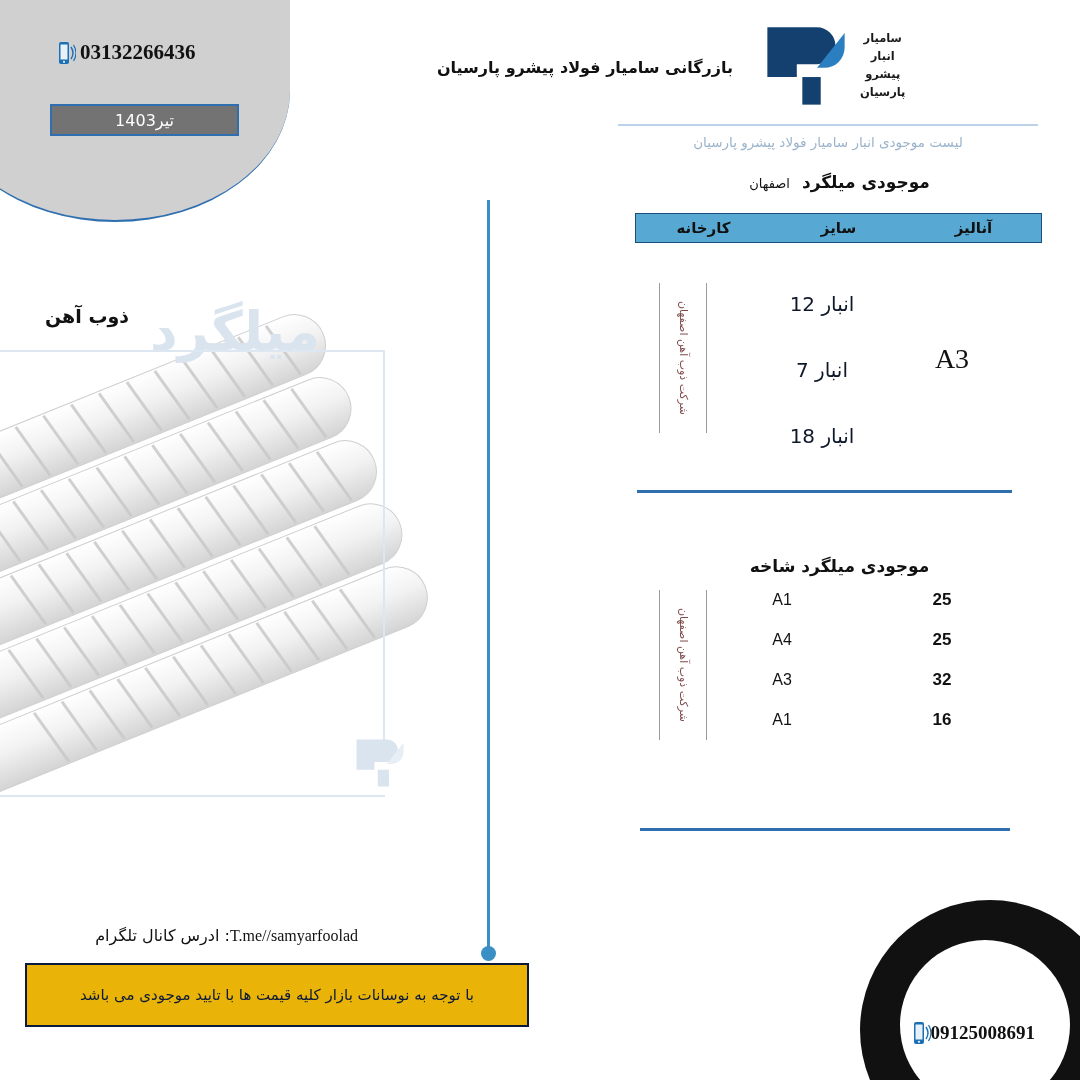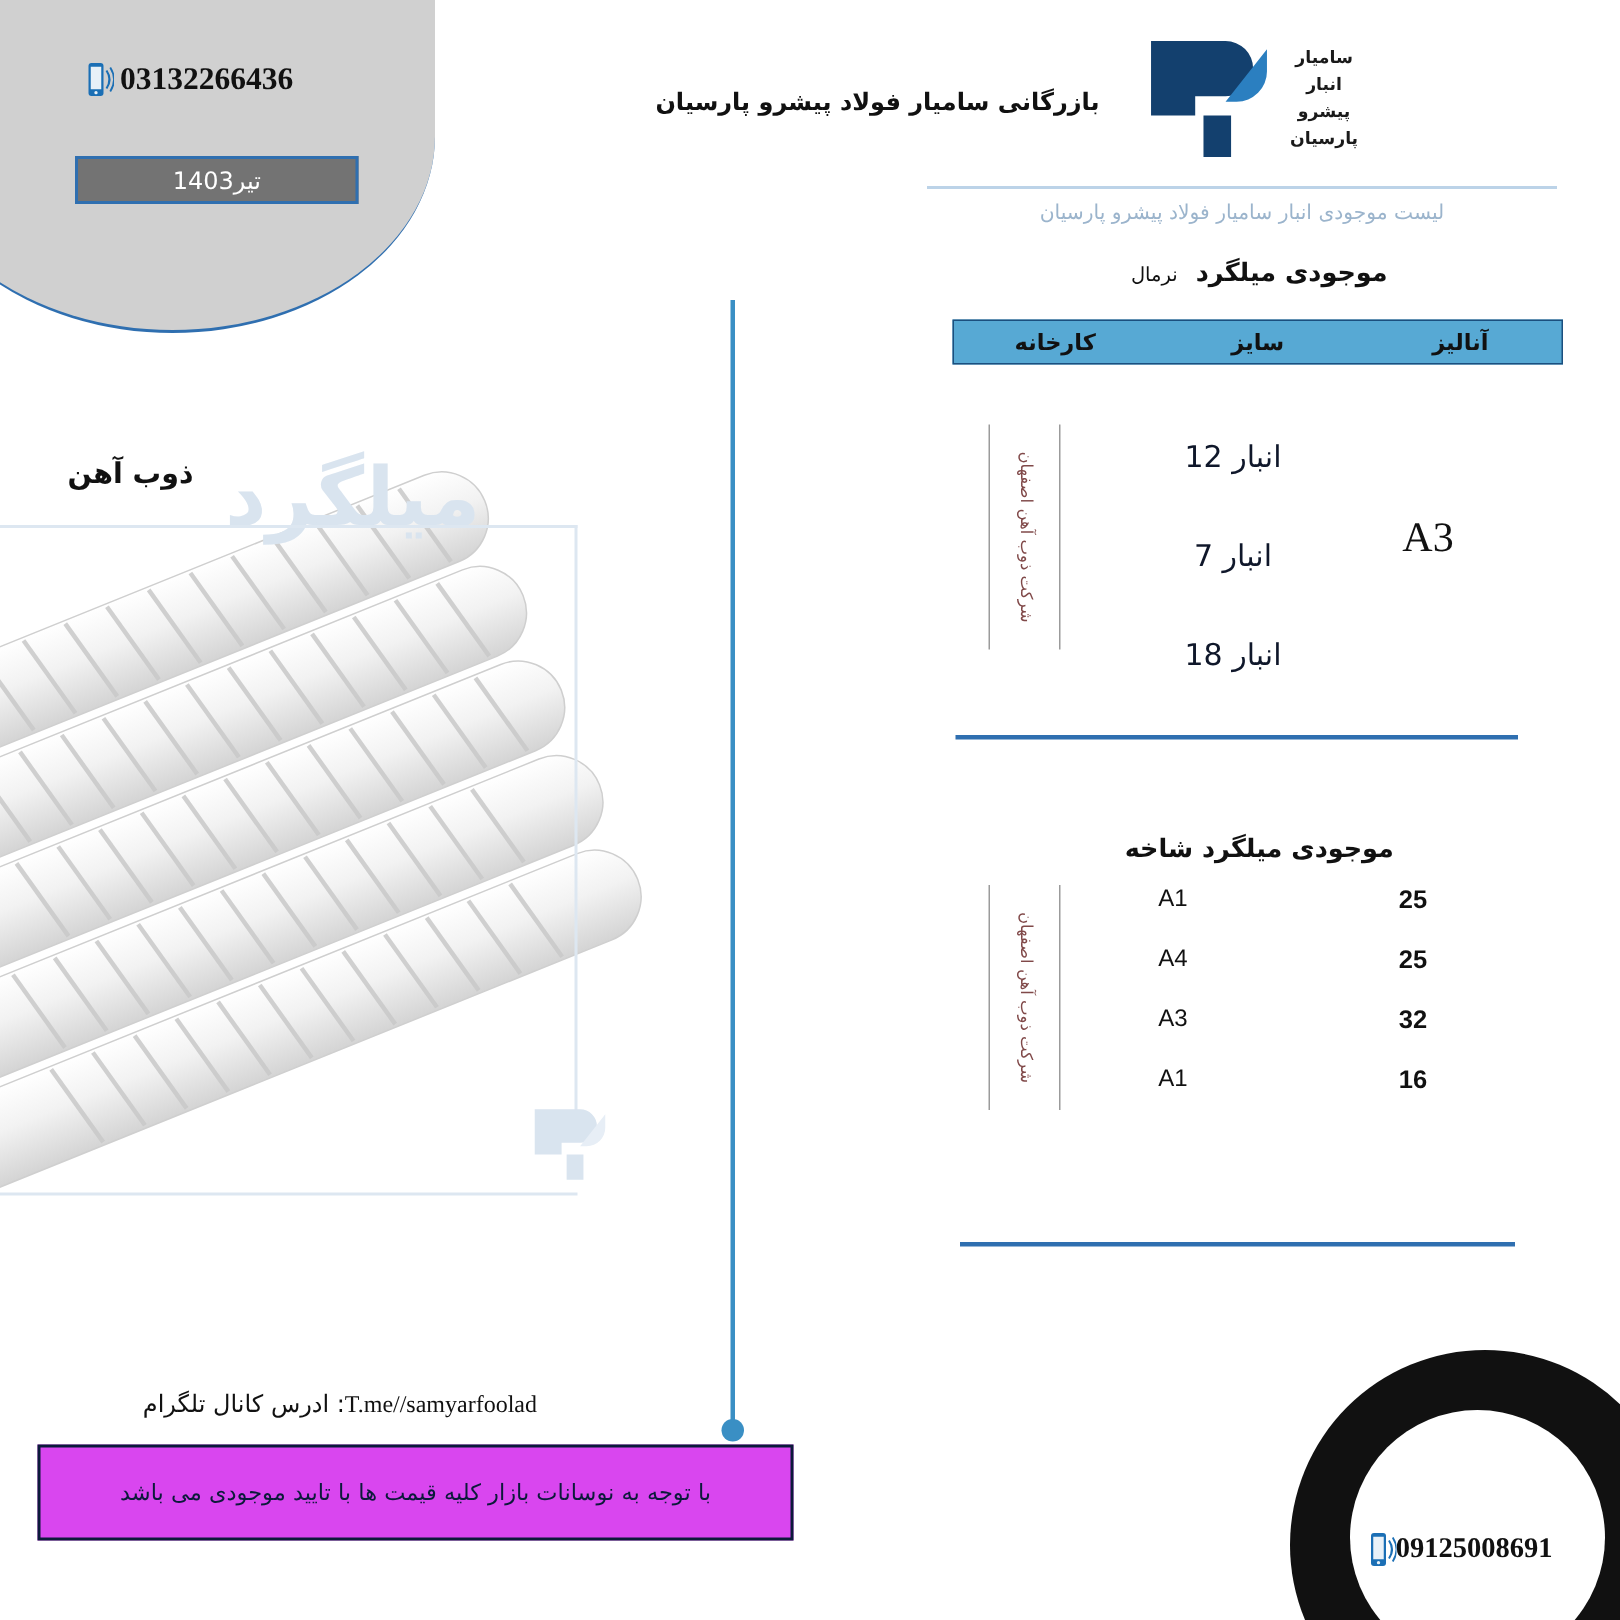--- a/index.html
+++ b/index.html
@@ -360,21 +360,21 @@
     unicode-bidi: embed;
   }
 
   
   .note-box {
     position: absolute;
     left: 25px;
     top: 963px;
     width: 500px;
     height: 60px;
-    background: #d946ef;
+    background: #eab308;
     border: 2px solid #0b1a3a;
     display: flex;
     align-items: center;
     justify-content: center;
     font-size: 15px;
     color: #0b1a3a;
     z-index: 3;
   }
 
   
@@ -446,21 +446,21 @@
     <path d="M8 8 H62 A20 20 0 0 1 62 48 H40 V62 H8 Z" fill="#13406e"></path>
     <path d="M40 52 H70 A22 22 0 0 0 92 30 V14 L62 52 Z" fill="#2b7fc0"></path>
     <path d="M46 62 H66 V92 H46 Z" fill="#13406e"></path>
   </svg>
 </div>
 
 <div class="rule light" style="right:42px; top:124px; width:420px;"></div>
 <div class="subtitle">لیست موجودی انبار سامیار فولاد پیشرو پارسیان</div>
 
 <div class="section-title" style="right:38px; top:172px; width:405px;">
-  <span>موجودی میلگرد</span><span class="sub">نرمال</span>
+  <span>موجودی میلگرد</span><span class="sub">اصفهان</span>
 </div>
 
 <div class="table-head">
   <span>آنالیز</span>
   <span>سایز</span>
   <span>کارخانه</span>
 </div>
 
 <div class="rows-normal">
   <div class="vert-stamp">شرکت ذوب آهن اصفهان</div>

